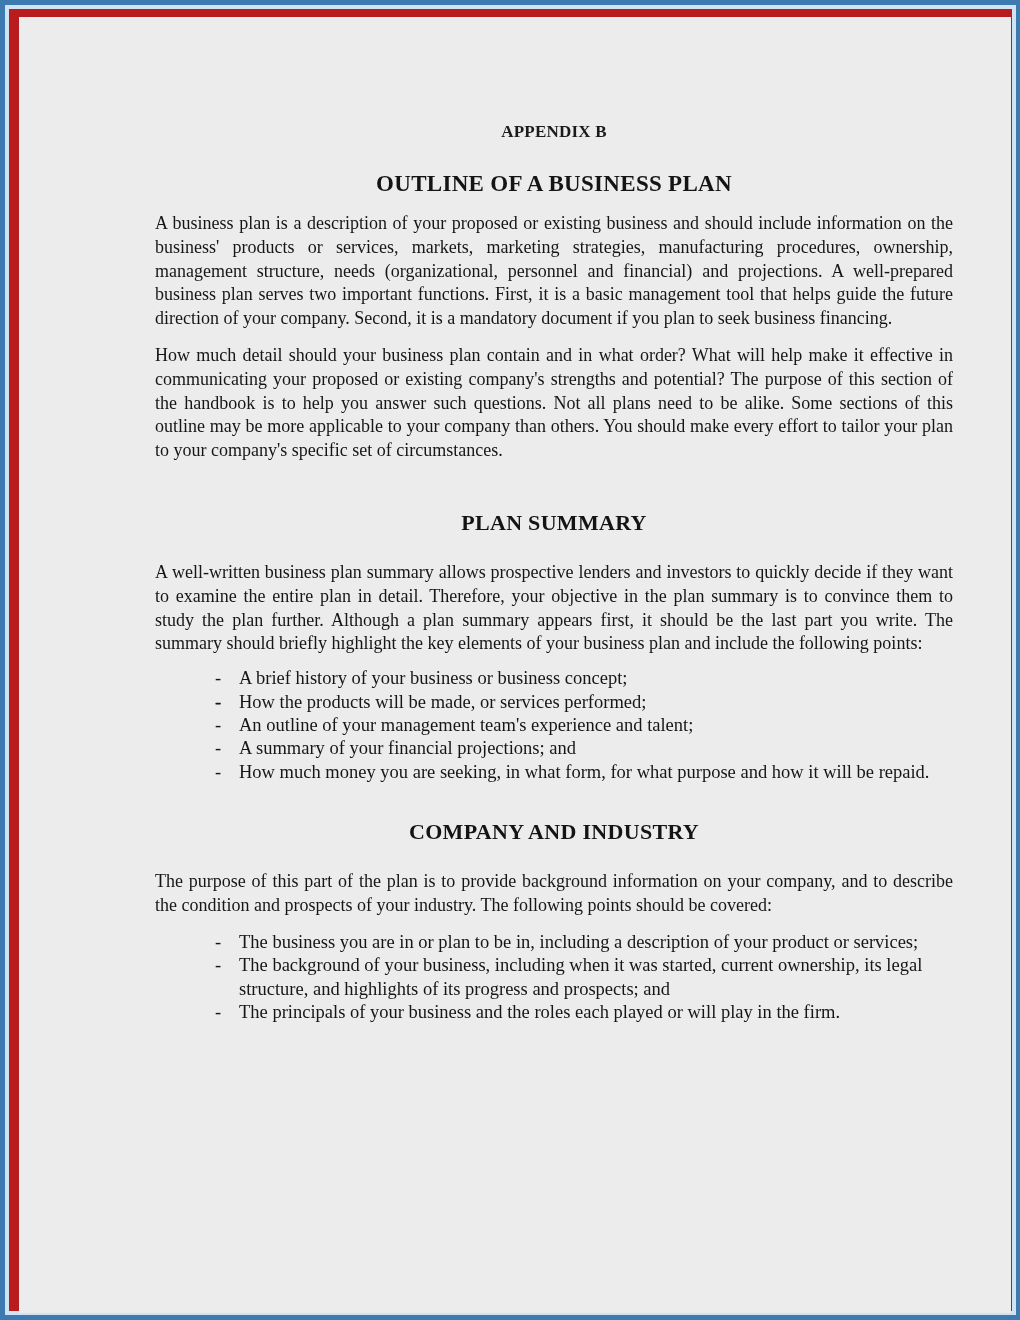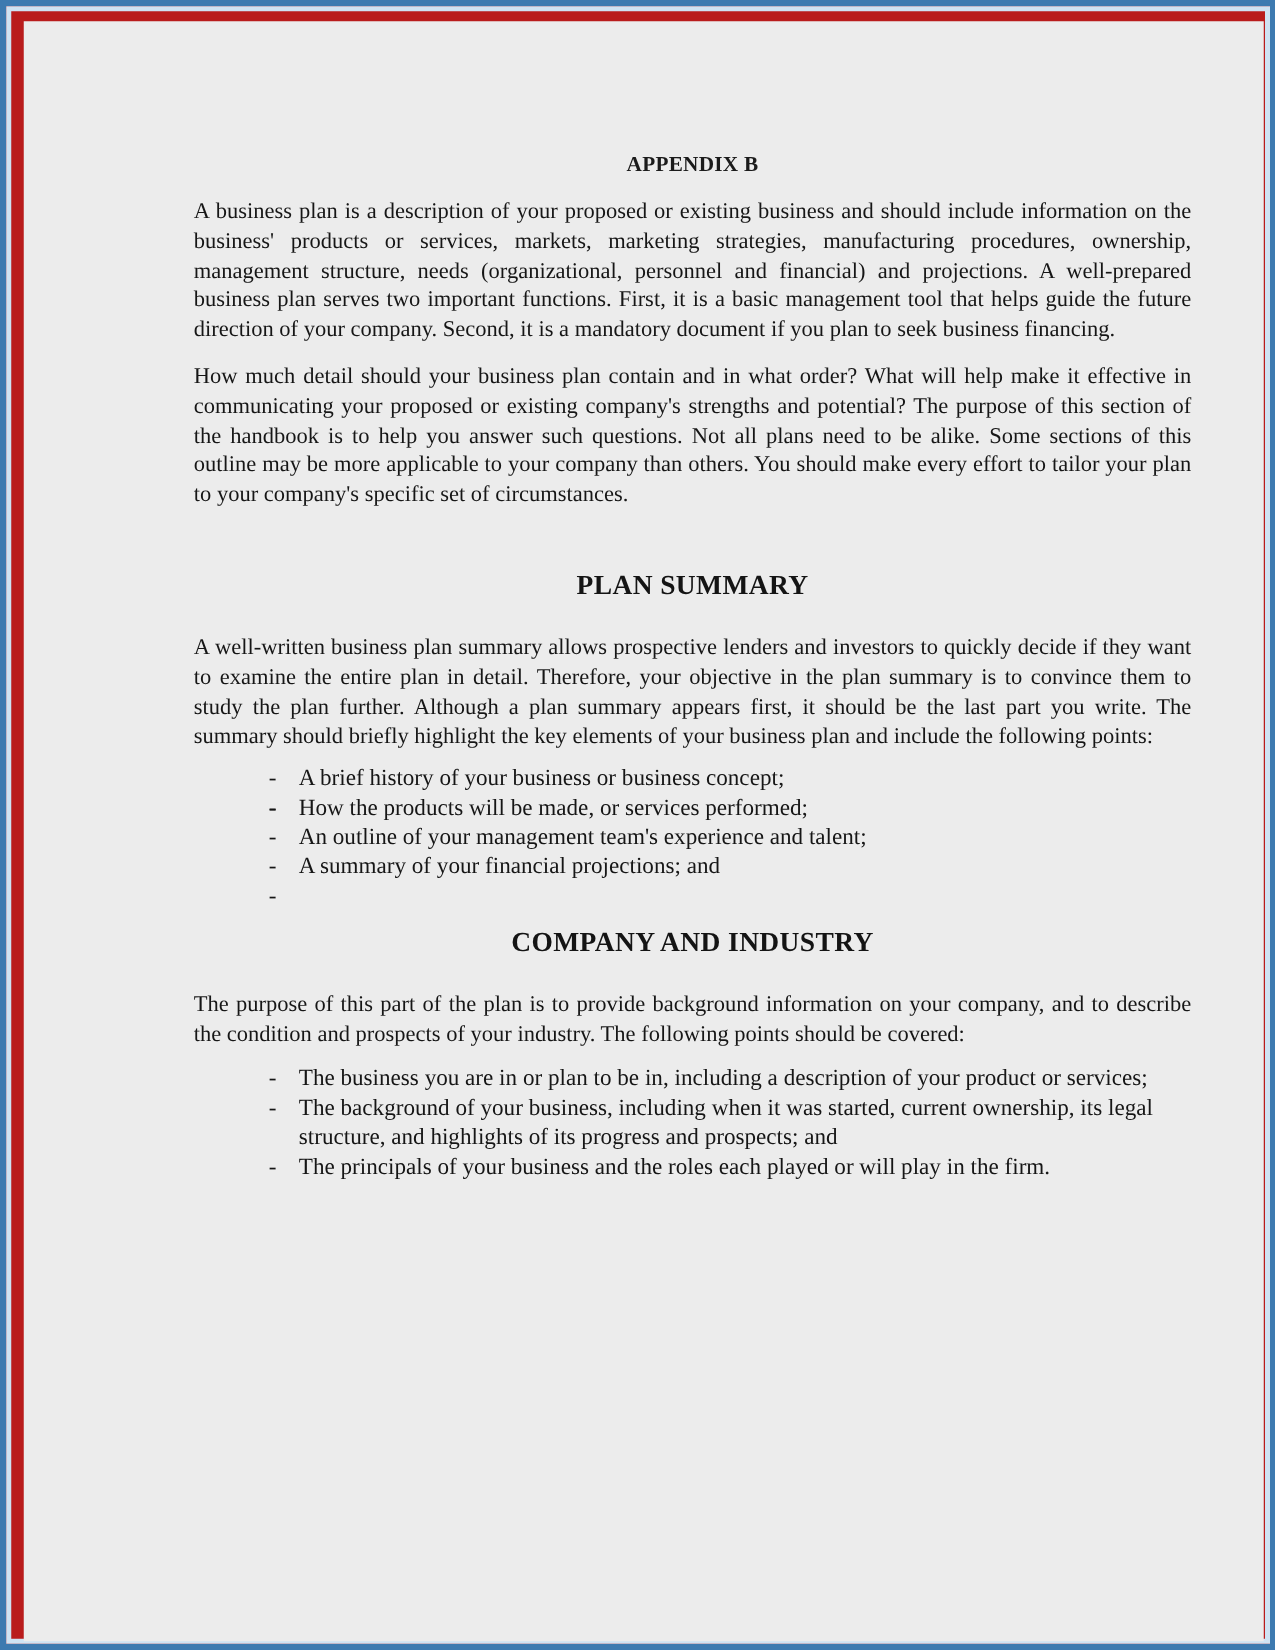--- a/index.html
+++ b/index.html
@@ -178,20 +178,21 @@
 <body>
 
 <div class="page-frame">
   <div class="page-frame-inner"></div>
 
   <div class="sheet">
     <div class="content">
 
       <p class="appendix-label">APPENDIX B</p>
 
+      <h1 class="doc-title">OUTLINE OF A BUSINESS PLAN</h1>
 
       <p class="body-text">A business plan is a description of your proposed or existing business and should include information on the business' products or services, markets, marketing strategies, manufacturing procedures, ownership, management structure, needs (organizational, personnel and financial) and projections.  A well-prepared business plan serves two important functions.  First, it is a basic management tool that helps guide the future direction of your company.  Second, it is a mandatory document if you plan to seek business financing.</p>
 
       <p class="body-text tight-top">How much detail should your business plan contain and in what order?  What will help make it effective in communicating your proposed or existing company's strengths and potential?  The purpose of this section of the handbook is to help you answer such questions.  Not all plans need to be alike.   Some sections of this outline may be more applicable to your company than others.  You should make every effort to tailor your plan to your company's specific set of circumstances.</p>
 
       <h2 class="section-title plan-summary-title">PLAN SUMMARY</h2>
 
       <p class="body-text after-heading">A well-written business plan summary allows prospective lenders and investors to quickly decide if they want to examine the entire plan in detail.  Therefore, your objective in the plan summary is to convince them to study the plan further.  Although a plan summary appears first, it should be the last part you write.   The summary should briefly highlight the key elements of your business plan and include the following points:</p>
 
       <ul class="dash-list summary-list">
@@ -209,20 +210,21 @@
         <li>
           <span class="dash">-</span>
           <span>An outline of your management team's experience and talent;</span>
         </li>
         <li>
           <span class="dash">-</span>
           <span>A summary of your financial projections; and</span>
         </li>
         <li>
           <span class="dash">-</span>
+          <span>How much money you are seeking, in what form, for what purpose and how it will be repaid.</span>
         </li>
       </ul>
 
       <h2 class="section-title company-industry-title">COMPANY AND INDUSTRY</h2>
 
       <p class="body-text after-heading">The purpose of this part of the plan is to provide background information on your company, and to describe the condition and prospects of your industry.  The following points should be covered:</p>
 
 
       <ul class="dash-list company-list">
         <li>

